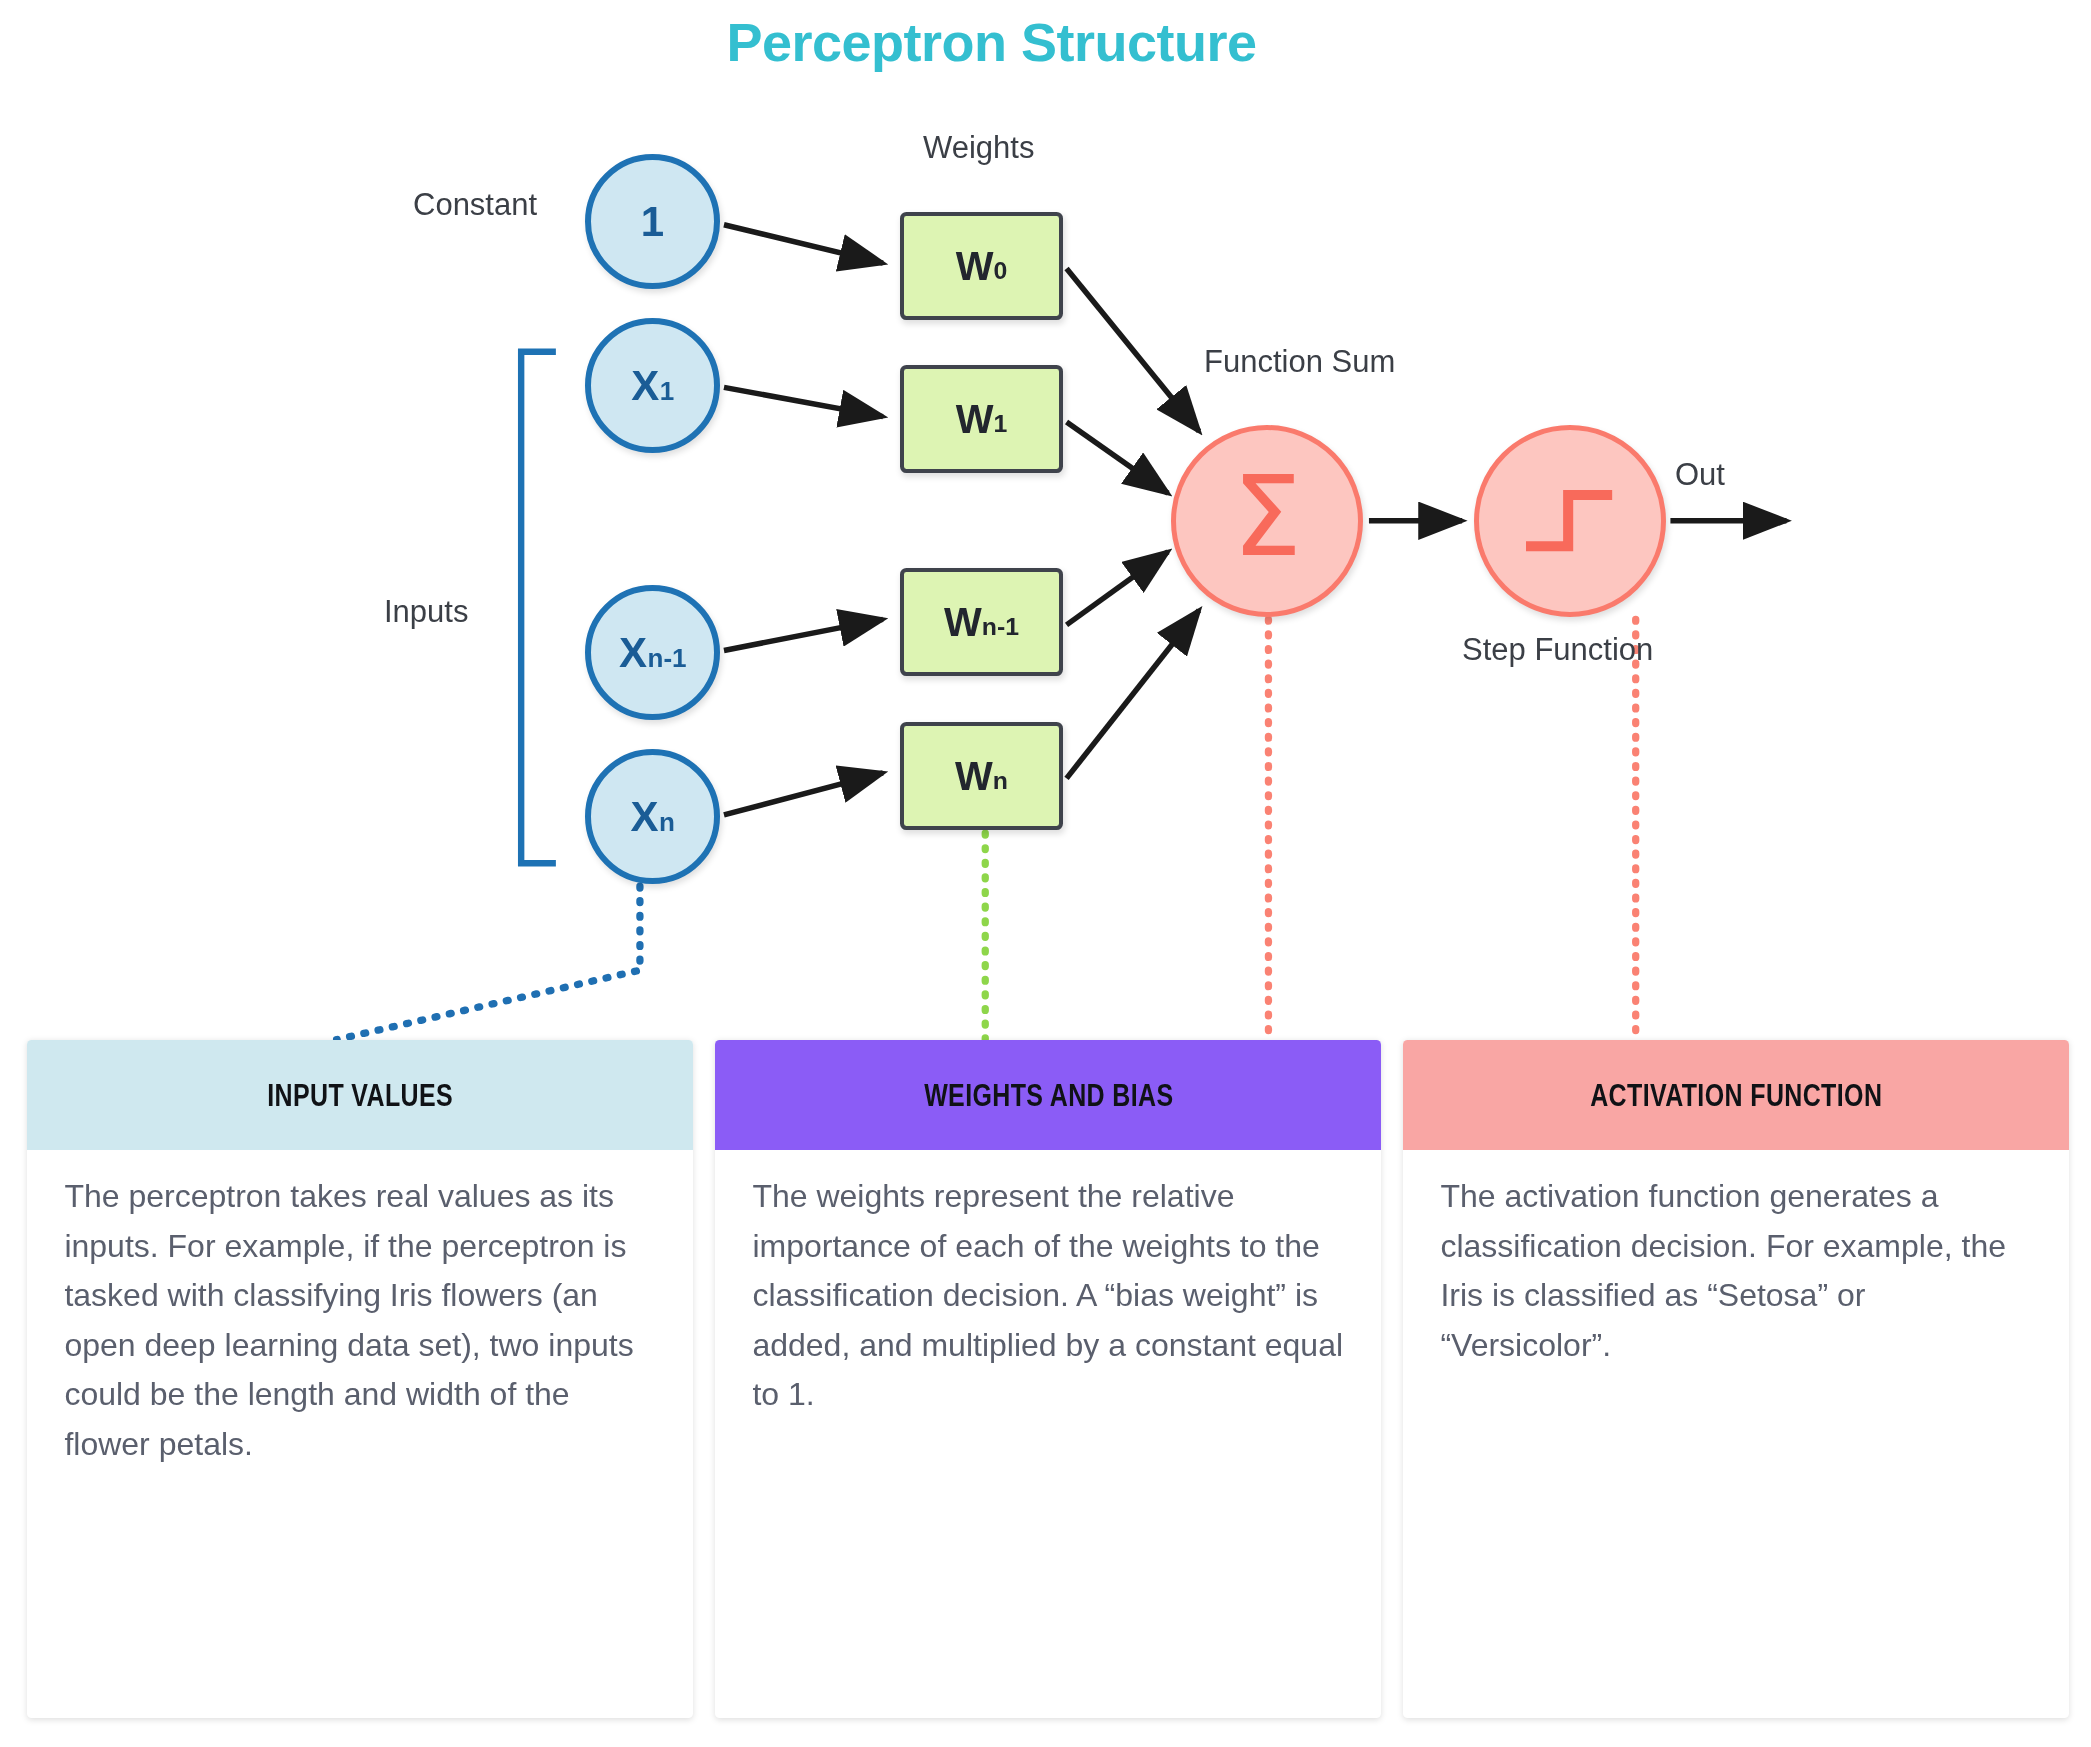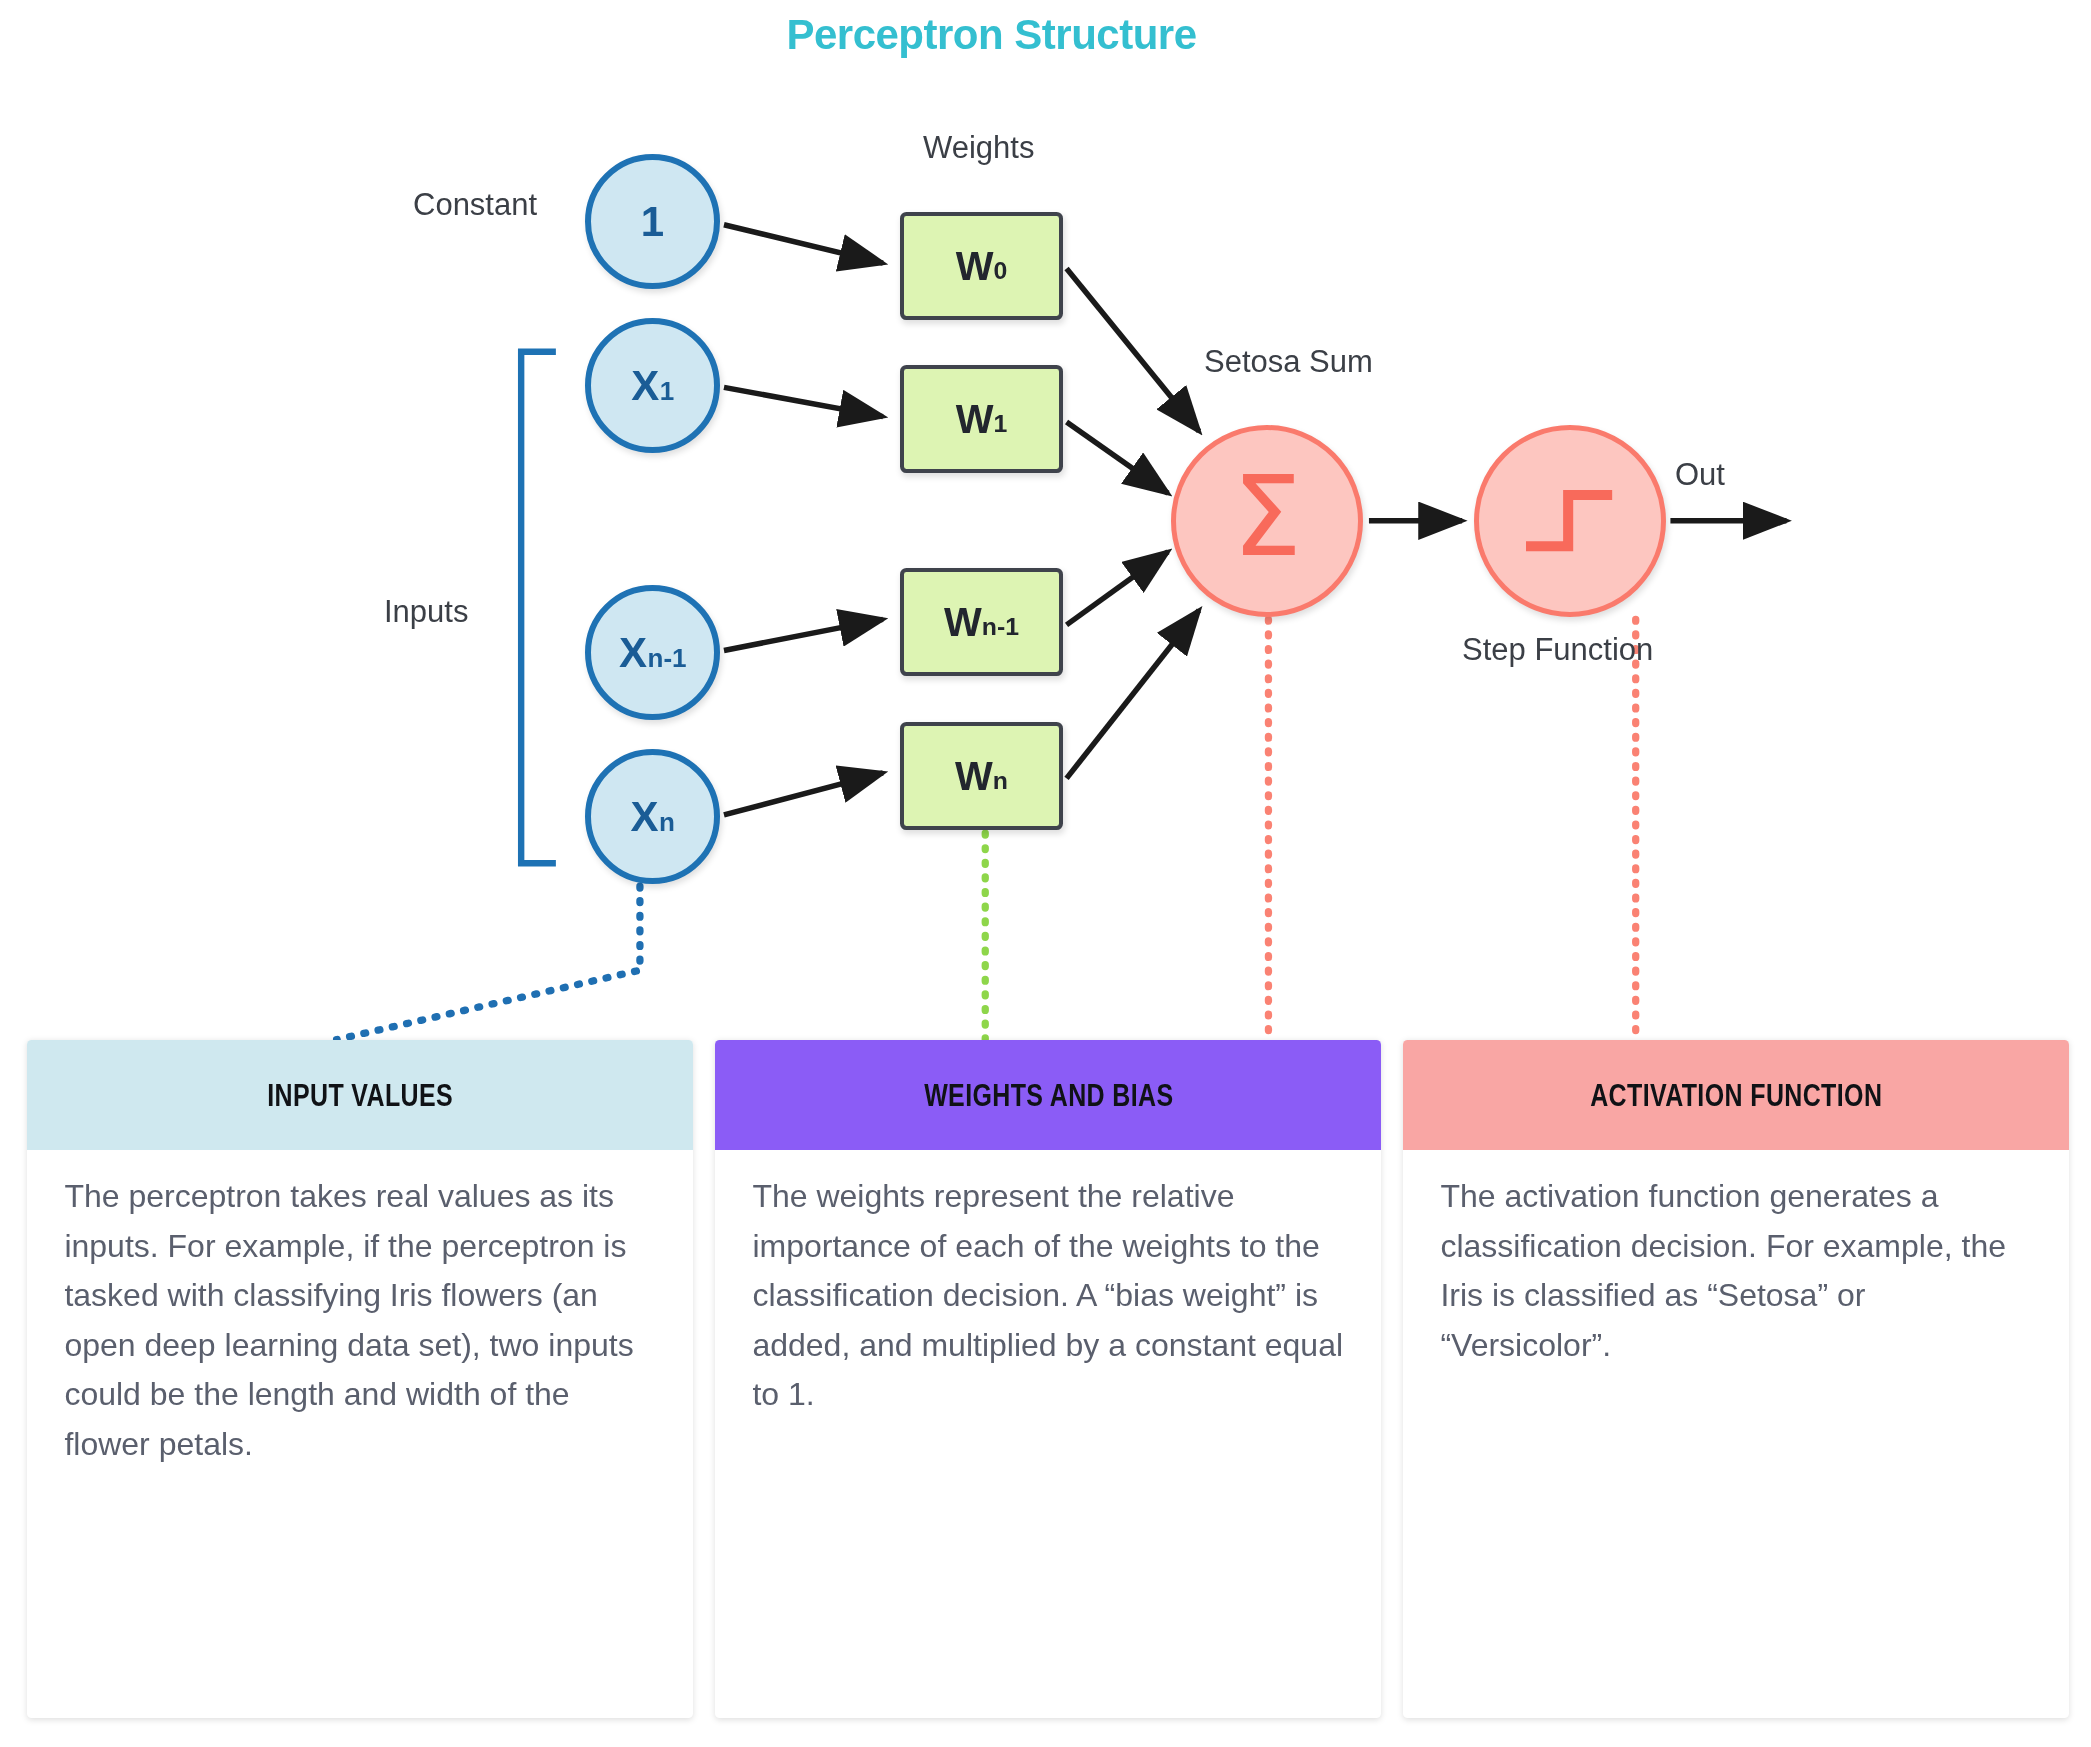--- a/index.html
+++ b/index.html
@@ -15,21 +15,21 @@
     overflow: hidden;
   }
 
   
   #title {
     position: absolute;
     left: 0;
     top: 11px;
     width: 1983px;
     text-align: center;
-    font-size: 42px;
+    font-size: 54px;
     font-weight: bold;
     color: #34bfd0;
     letter-spacing: -0.5px;
   }
 
   
   #diagram-svg {
     position: absolute;
     left: 0;
     top: 0;
@@ -222,21 +222,21 @@
     <line x1="1388" y1="678" x2="1388" y2="1138" stroke="#fa8273" stroke-width="8" stroke-dasharray="2 14" stroke-linecap="round"></line>
   </g>
   <g>
     <line x1="1790" y1="678" x2="1790" y2="1138" stroke="#fa8273" stroke-width="8" stroke-dasharray="2 14" stroke-linecap="round"></line>
   </g>
 </svg>
 
 <div class="diag-label" id="label-constant">Constant</div>
 <div class="diag-label" id="label-inputs">Inputs</div>
 <div class="diag-label" id="label-weights">Weights</div>
-<div class="diag-label" id="label-weights-sum">Setosa Sum</div>
+<div class="diag-label" id="label-weights-sum">Function Sum</div>
 <div class="diag-label" id="label-step-function">Step Function</div>
 <div class="diag-label" id="label-out">Out</div>
 
 <div class="node-circle input-node" id="node-const">
   <span>1</span>
 </div>
 <div class="node-circle input-node" id="node-x1">
   <span>X</span>
     <sub>1</sub>
 </div>

